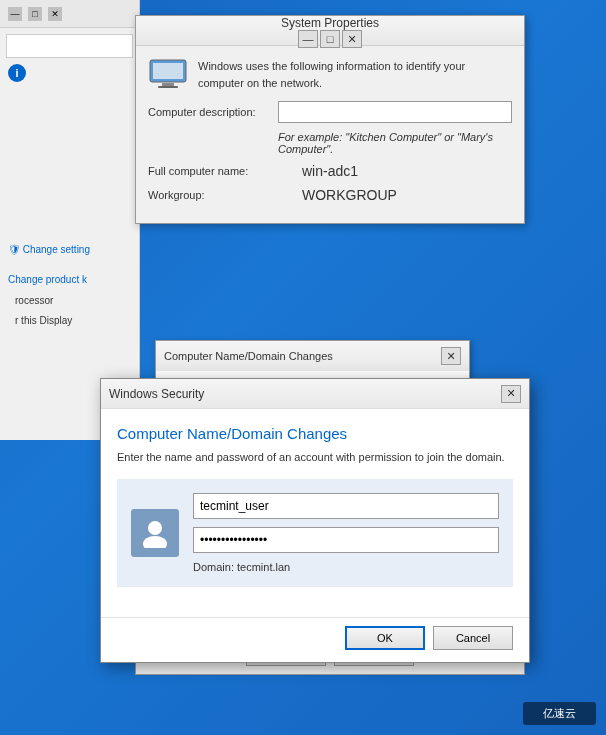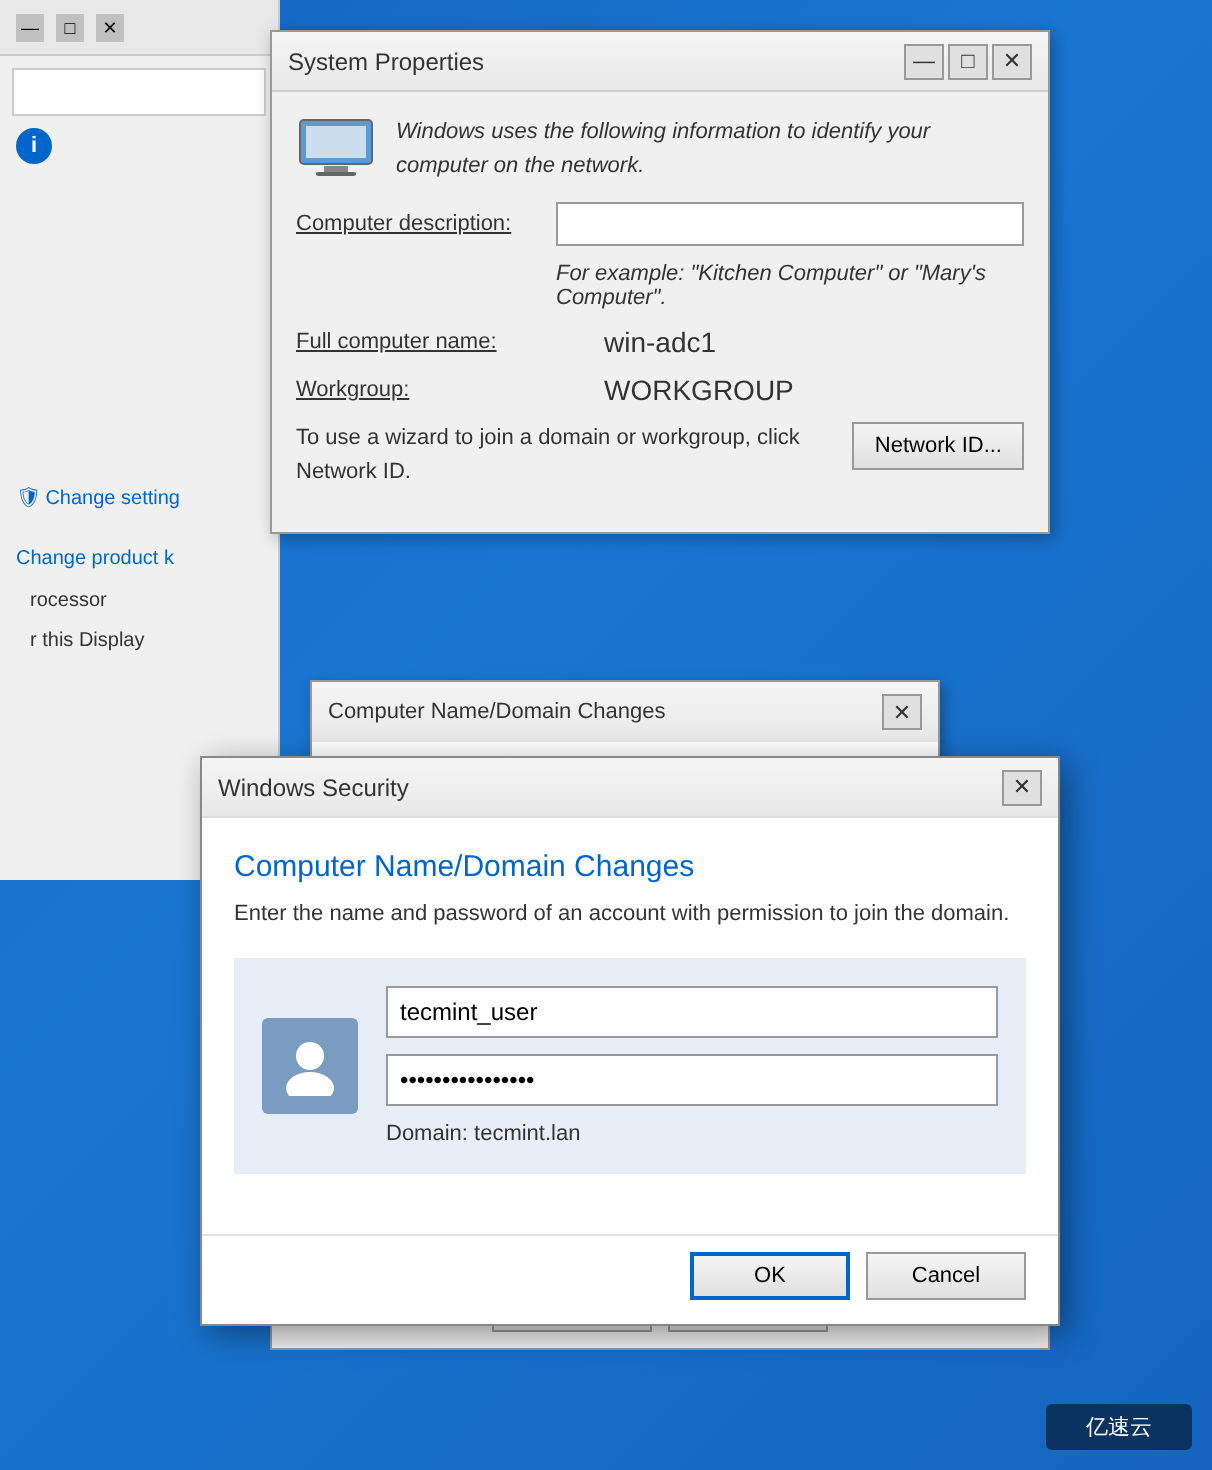--- a/index.html
+++ b/index.html
@@ -108,20 +108,21 @@
     }
 
     .sys-props-titlebar {
       background: linear-gradient(to bottom, #f5f5f5, #e8e8e8);
       height: 30px;
       display: flex;
       align-items: center;
       justify-content: space-between;
       padding: 0 8px;
       border-bottom: 1px solid #ccc;
+      flex-direction: column;
     }
 
     .sys-props-title {
       font-size: 12px;
       color: #333;
     }
 
     .titlebar-buttons {
       display: flex;
       gap: 2px;
@@ -172,21 +173,20 @@
     .sys-props-content {
       padding: 12px;
       background: #f0f0f0;
     }
 
     .sys-info-row {
       display: flex;
       align-items: flex-start;
       margin-bottom: 10px;
       gap: 10px;
-      font-style: italic;
     }
 
     .computer-icon {
       width: 40px;
       height: 32px;
       flex-shrink: 0;
     }
 
     .sys-info-text {
       font-size: 11px;
@@ -198,21 +198,20 @@
       display: flex;
       align-items: center;
       margin-bottom: 8px;
     }
 
     .form-label {
       width: 130px;
       font-size: 11px;
       color: #333;
       flex-shrink: 0;
-      text-decoration: underline;
     }
 
     .form-input {
       flex: 1;
       height: 22px;
       border: 1px solid #999;
       background: white;
       font-size: 11px;
       padding: 2px 4px;
     }
@@ -490,24 +489,20 @@
     <div class="form-row">
       <span class="form-label">Full computer name:</span>
       <span class="form-value">win-adc1</span>
     </div>
 
     <div class="form-row">
       <span class="form-label">Workgroup:</span>
       <span class="form-value">WORKGROUP</span>
     </div>
 
-    <div class="action-row">
-      <span class="action-text">To use a wizard to join a domain or workgroup, click Network ID.</span>
-      <button class="win-btn">Network ID...</button>
-    </div>
 
   </div>
 </div>
 
 <div class="domain-changes-dialog">
   <div class="domain-changes-titlebar">
     <span class="domain-changes-title">Computer Name/Domain Changes</span>
     <button class="tb-btn close">✕</button>
   </div>
 </div>

